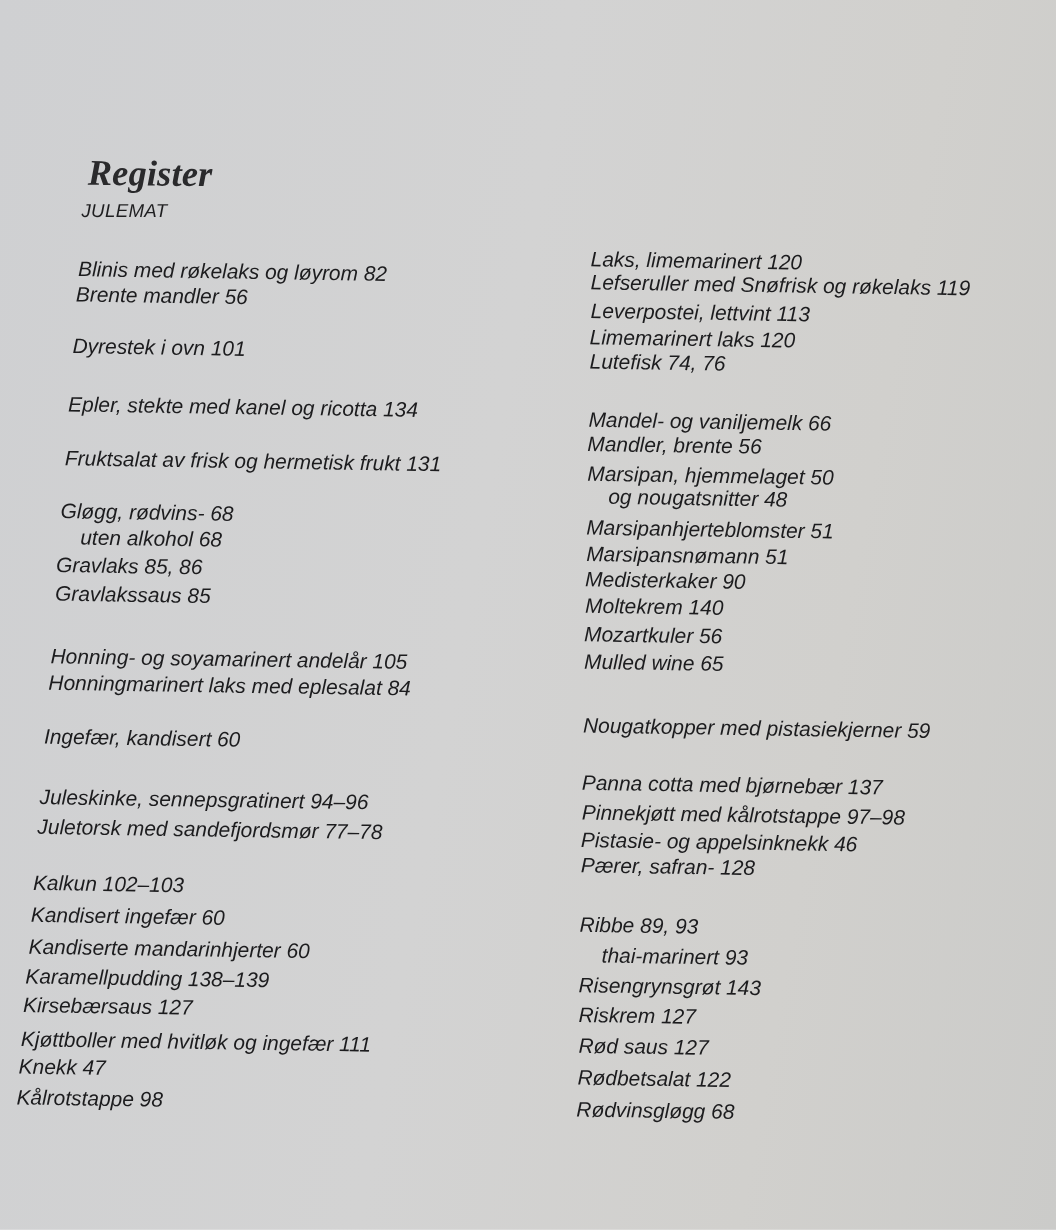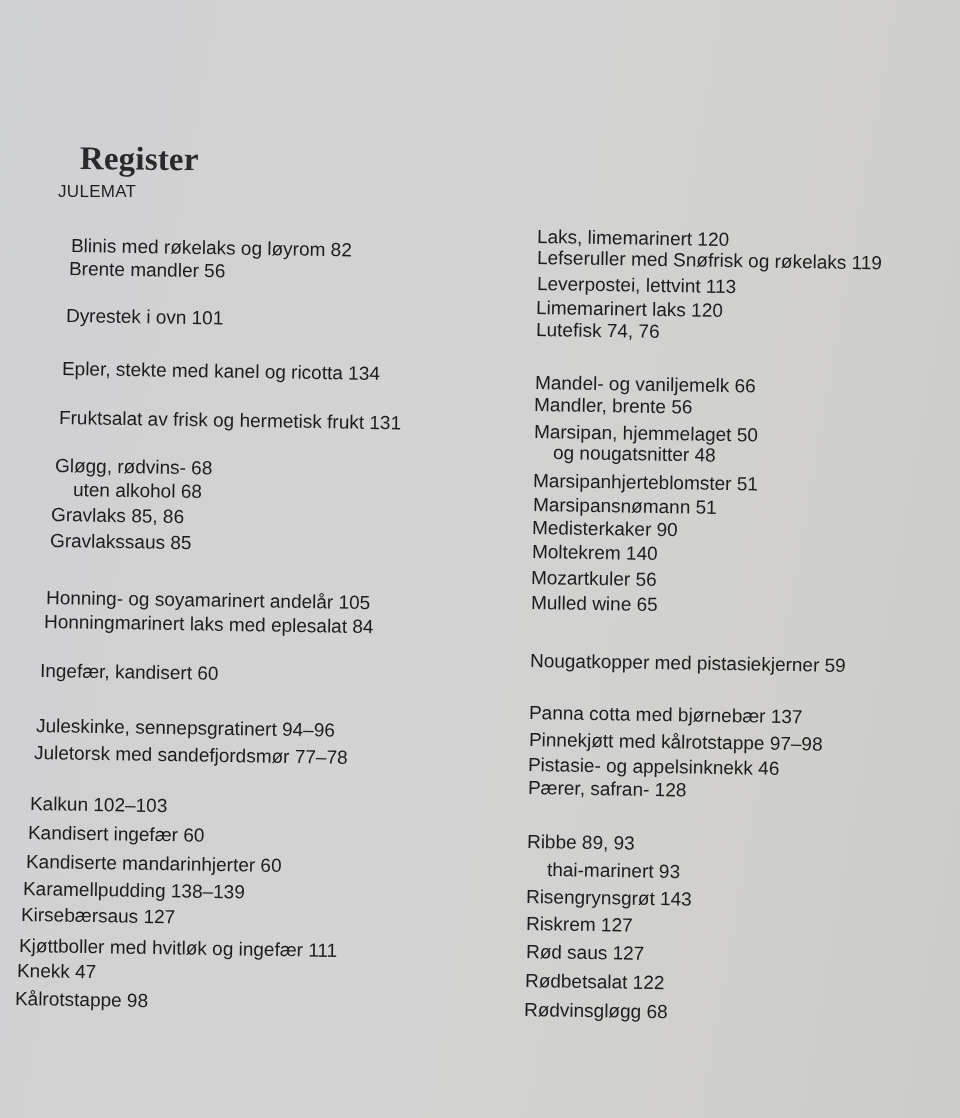--- a/index.html
+++ b/index.html
@@ -3,29 +3,29 @@
 <meta charset="utf-8">
 <style>
   html, body { margin: 0; padding: 0; }
   body {
     width: 960px; height: 1118px; overflow: hidden;
     background: linear-gradient(100deg, #cfd0d2 0%, #d3d3d3 45%, #d1d0cd 75%, #cbcbc9 100%);
     position: relative;
     font-family: "Liberation Sans", sans-serif;
     color: #1c1c1e;
   }
-  .page { position: absolute; inset: 0; }
+  .page { position: absolute; inset: 0; font-style: italic; }
   .title {
     position: absolute; left: 80px; top: 118px;
     font-family: "Liberation Serif", serif;
     font-size: 33px; color: #2a2a2c; letter-spacing: 0.2px;
     transform: rotate(0.6deg); transform-origin: left top;
   }
   .section {
-    position: absolute; left: 58px; top: 182px;
+    position: absolute; left: 74px; top: 182px;
     font-size: 17px; font-weight: normal; letter-spacing: 0.3px; color: #1e1e20;
   }
   .entry {
     position: absolute; white-space: nowrap;
     font-size: 19px; line-height: 22px; color: #1c1c1e;
     transform: rotate(0.9deg); transform-origin: left center;
   }
   .entry.sub { }
 </style>
 </head>

